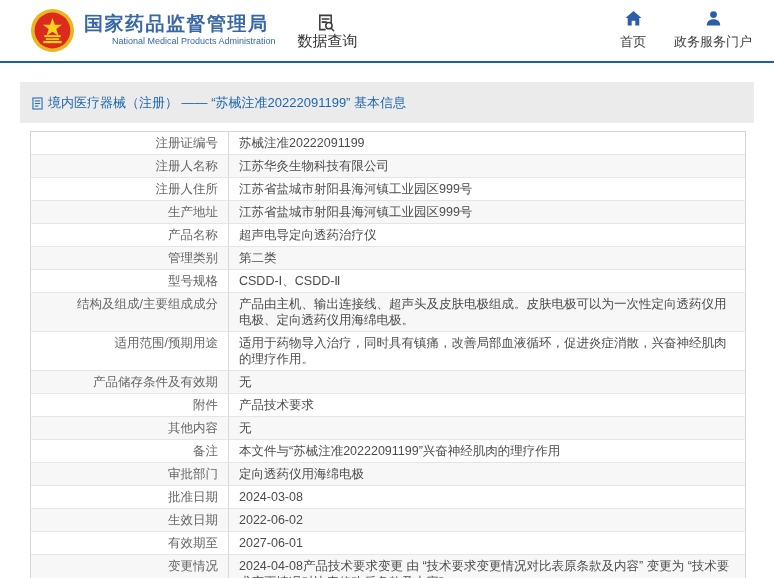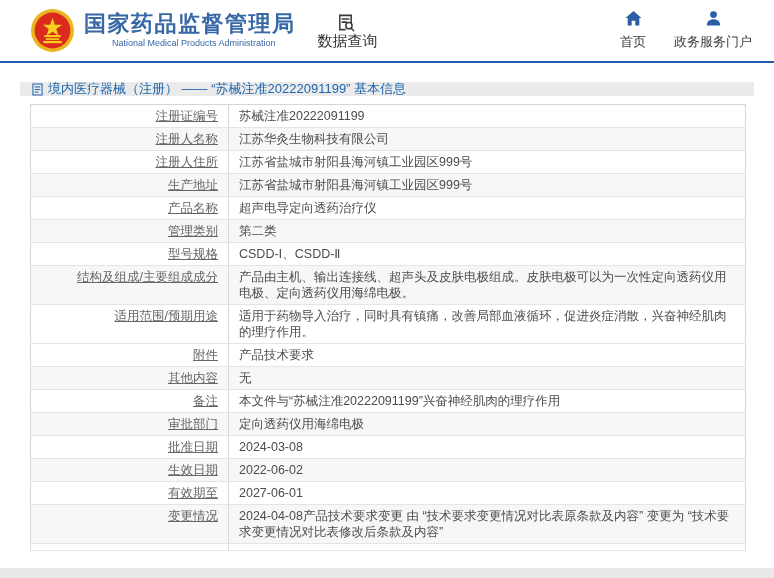--- a/index.html
+++ b/index.html
@@ -13,54 +13,54 @@
 
   
   header {
     height:63px; background:#ffffff;
     border-bottom:2px solid #1b5fac;
     display:flex; align-items:center;
     padding:0 22px 0 30px;
   }
   .logo { width:45px; height:45px; flex:0 0 auto; }
   .brand { margin-left:9px; line-height:1.1; }
-  .brand-cn { color:#3767a5; font-size:22px; font-weight:bold; letter-spacing:1.5px; }
+  .brand-cn { color:#3767a5; font-size:19px; font-weight:bold; letter-spacing:1.5px; }
   .brand-en { color:#3767a5; font-size:9px; margin-top:2px;padding-left:28px; }
   .dq { display:flex; align-items:center; margin-left:22px; color:#333; font-size:15px; cursor:pointer;flex-direction:column; }
   .dq .ic { display:inline-flex; margin-right:4px; margin-top:2px; }
   .top-nav { margin-left:auto; display:flex; gap:28px; }
   .top-nav a {
     display:flex; flex-direction:column; align-items:center;
     text-decoration:none; color:#3c3c3c; font-size:13px; gap:4px; cursor:pointer;
   }
 
   
   main { padding-top:19px; }
   .title-bar {
-    margin:0 20px; height:14px; background:#ebebeb;
+    margin:0 20px; height:41px; background:#ebebeb;
     display:flex; align-items:center; padding-left:12px;
     color:#1d66ad; font-size:13px;
   }
   .title-bar .ic { display:inline-flex; margin-right:5px; margin-top:1px; }
 
   table.info {
     margin:8px 28px 0 30px; width:716px;
     border-collapse:collapse;
     border:1px solid #d6d6d6;
     font-size:12.5px;
   }
   table.info tr { background:#ffffff; }
   table.info tr.alt { background:#f7f7f7; }
   table.info td {
     border-bottom:1px solid #e5e5e5;
     padding:3px 10px; line-height:16px; vertical-align:top;
   }
   td.lbl {
     width:198px; text-align:right; color:#666;
-    border-right:1px solid #d9d9d9; white-space:nowrap;text-decoration:underline;
+    border-right:1px solid #d9d9d9; white-space:nowrap;
   }
   td.val { color:#4c4c4c; }
 </style>
 </head>
 <body>
 
 <div class="page">
 
   <header>
     <div class="logo">
@@ -157,20 +157,24 @@
             <td class="val">CSDD-Ⅰ、CSDD-Ⅱ</td>
           </tr>
           <tr class="alt">
             <td class="lbl"><span>结构及组成/主要组成成分</span></td>
             <td class="val">产品由主机、输出连接线、超声头及皮肤电极组成。皮肤电极可以为一次性定向透药仪用电极、定向透药仪用海绵电极。</td>
           </tr>
           <tr>
             <td class="lbl"><span>适用范围/预期用途</span></td>
             <td class="val">适用于药物导入治疗，同时具有镇痛，改善局部血液循环，促进炎症消散，兴奋神经肌肉的理疗作用。</td>
           </tr>
+          <tr class="alt">
+            <td class="lbl"><span>产品储存条件及有效期</span></td>
+            <td class="val">无</td>
+          </tr>
           <tr>
             <td class="lbl"><span>附件</span></td>
             <td class="val">产品技术要求</td>
           </tr>
           <tr class="alt">
             <td class="lbl"><span>其他内容</span></td>
             <td class="val">无</td>
           </tr>
           <tr>
             <td class="lbl"><span>备注</span></td>

